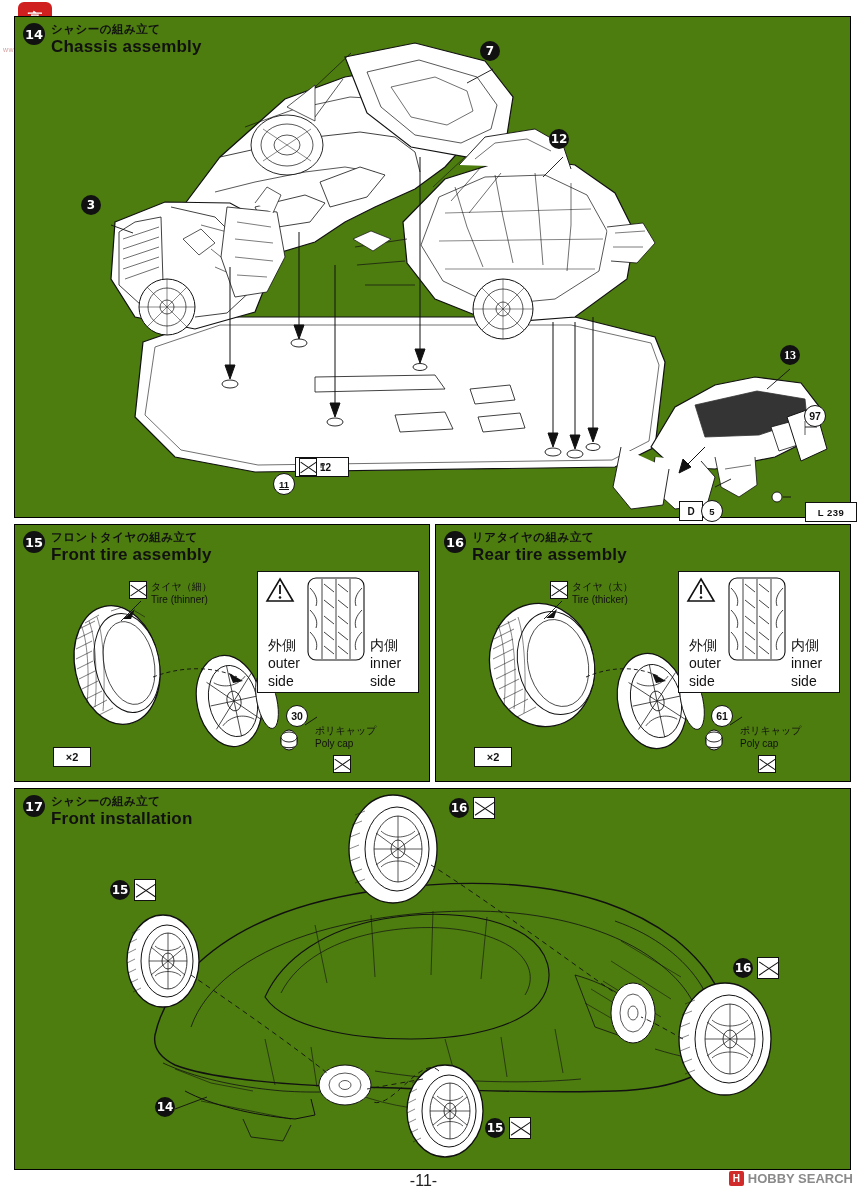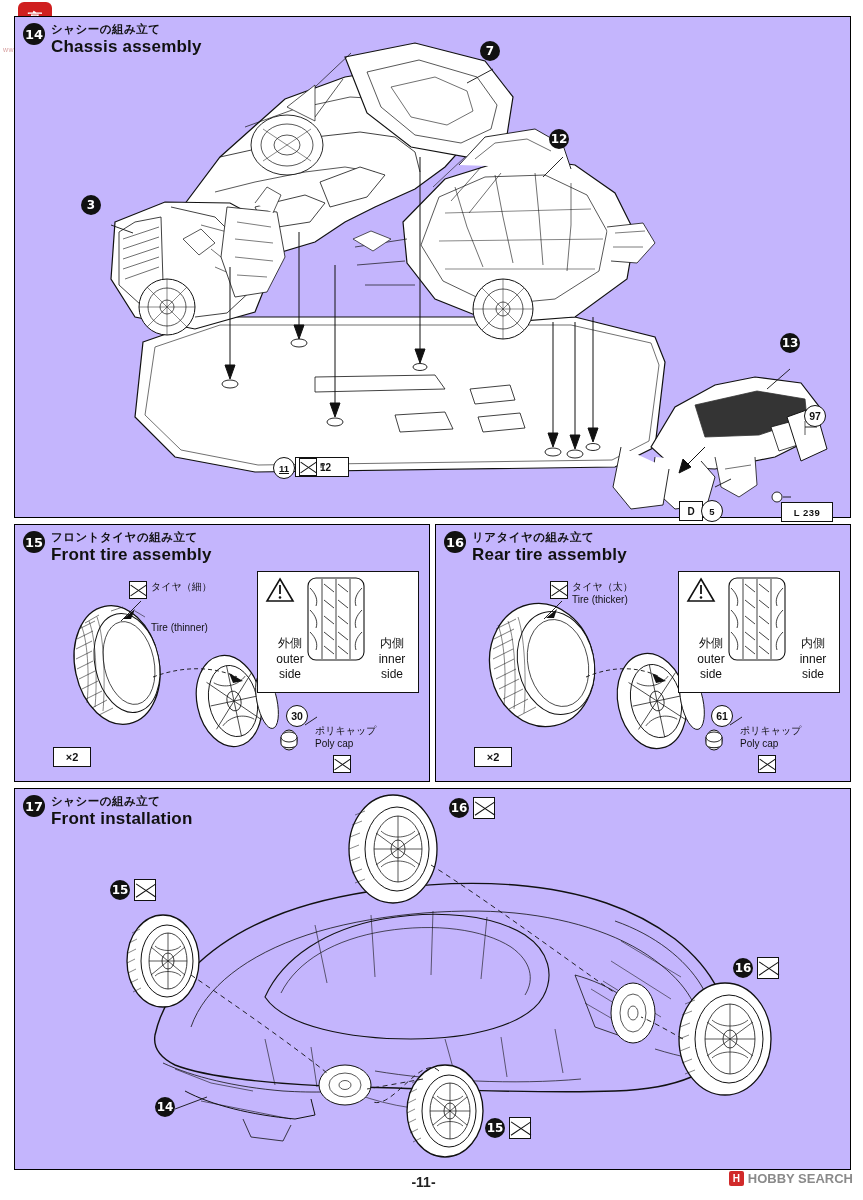--- a/index.html
+++ b/index.html
@@ -31,21 +31,21 @@
   .wm-bottom{
     position:absolute;right:10px;bottom:14px;display:flex;align-items:center;gap:4px;
     font-size:13px;font-weight:bold;color:#8a8a8a;
   }
   .wm-bottom .redbox{
     width:15px;height:15px;background:#d12a2a;border-radius:2px;color:#fff;
     font-size:10px;display:flex;align-items:center;justify-content:center;font-weight:bold;
   }
 
   
-  .panel{position:absolute;border:1.4px solid #000;background:#c4b5fd;}
+  .panel{position:absolute;border:1.4px solid #000;background:#4d7c0f;}
   #panel14{left:14px;top:16px;width:835px;height:500px;}
   #panel15{left:14px;top:524px;width:414px;height:256px;}
   #panel16{left:435px;top:524px;width:414px;height:256px;}
   #panel17{left:14px;top:788px;width:835px;height:380px;text-decoration:underline;}
 
   
   .step-head{position:absolute;display:flex;align-items:flex-start;gap:6px;}
   .circnum{
     width:22px;height:22px;border-radius:50%;background:#111;color:#fff;
     font-size:13px;font-weight:bold;display:flex;align-items:center;justify-content:center;
@@ -85,26 +85,26 @@
   .xbox.big{width:20px;height:20px;}
   .xbox.big:before,.xbox.big:after{width:24px;}
 
   .labeltext{position:absolute;font-size:10px;line-height:1.25;}
   .labeltext .l1{font-size:10px;}
   .labeltext .l2{font-size:10px;}
 
   
   .infobox{position:absolute;border:1.3px solid #111;background:#fff;}
   .infobox .inner{position:relative;width:100%;height:100%;}
-  .side-lab{position:absolute;font-size:12px;text-align:center;line-height:1.3;}
+  .side-lab{position:absolute;font-size:14px;line-height:1.3;}
 
   
   .tiny{position:absolute;font-size:9.5px;}
   .pagenum{
-    position:absolute;left:0;right:16px;bottom:10px;text-align:center;font-size:14px;color:#222;font-weight:bold;
+    position:absolute;left:0;right:16px;bottom:10px;text-align:center;font-size:16px;color:#222;
   }
 
   svg{overflow:visible;}
   .art{position:absolute;left:0;top:0;}
   .st{fill:none;stroke:#111;}
   .med{stroke-width:1;}
 </style>
 </head>
 <body>
 
@@ -236,36 +236,36 @@
           <path d="M802 410 L790 410"></path>
           <path d="M716 462 L700 470"></path>
           <path d="M776 480 L768 480"></path>
         </g>
       </g>
     </svg>
 
     <div class="callout" style="left:465px;top:24px;">7</div>
     <div class="callout" style="left:534px;top:112px;">12</div>
     <div class="callout" style="left:66px;top:178px;">3</div>
-    <div class="callout" style="left:765px;top:316px;">13</div>
+    <div class="callout" style="left:765px;top:328px;font-family:Liberation Serif, serif;">13</div>
     <div class="ocallout" style="left:789px;top:388px;">97</div>
 
     <div class="partbox" style="left:280px;top:440px;width:46px;">
       <span class="xbox"></span>
       <span style="font-size:10px;">12</span>
     </div>
-    <div class="ocallout sm" style="left:258px;top:440px;text-decoration:underline;">11</div>
+    <div class="ocallout sm" style="left:258px;top:456px;text-decoration:underline;">11</div>
     <div class="tiny" style="left:305px;top:444px;font-size:8px;">P</div>
 
     <div class="partbox" style="left:664px;top:484px;width:16px;justify-content:center;">
       <span>D</span>
     </div>
     <div class="ocallout sm" style="left:686px;top:483px;">5</div>
 
-    <div class="partbox" style="left:766px;top:485px;width:44px;justify-content:center;font-size:9.5px;letter-spacing:0.5px;">
+    <div class="partbox" style="left:790px;top:485px;width:44px;justify-content:center;font-size:9.5px;letter-spacing:0.5px;">
       <span>L 239</span>
     </div>
   </div>
 
   <div class="panel" id="panel15">
     <div class="step-head" style="left:8px;top:6px;">
       <div class="circnum">15</div>
       <div class="step-titles">
         <div class="jp">フロントタイヤの組み立て</div>
         <div class="en">Front tire assembly</div>
@@ -315,21 +315,21 @@
         <path d="M250 146 L266 136"></path>
         <path d="M290 200 L302 192"></path>
       </g>
       <path d="M120 84 L108 94 L116 94 Z" fill="#111"></path>
     </svg>
 
     <div style="position:absolute;left:114px;top:56px;display:flex;align-items:flex-start;gap:4px;">
       <span class="xbox"></span>
       <span class="labeltext" style="position:static;">
         <span class="l1" style="display:block;font-family:Liberation Serif, serif;">タイヤ（細）</span>
-        <span class="l2" style="display:block;margin-top:28px;">Tire (thinner)</span>
+        <span class="l2" style="display:block;">Tire (thinner)</span>
       </span>
     </div>
 
     <div class="infobox" style="left:242px;top:46px;width:160px;height:120px;">
       <div class="inner">
         <div style="position:absolute;left:8px;top:6px;">
           <svg width="28" height="25" viewBox="0 0 28 25">
             <path d="M14 1 L27 23 L1 23 Z" fill="#fff" stroke="#111" stroke-width="1.6"></path>
             <path d="M14 7 L14 16" stroke="#111" stroke-width="1.8"></path>
             <circle cx="14" cy="19.5" r="1.3" fill="#111"></circle>

